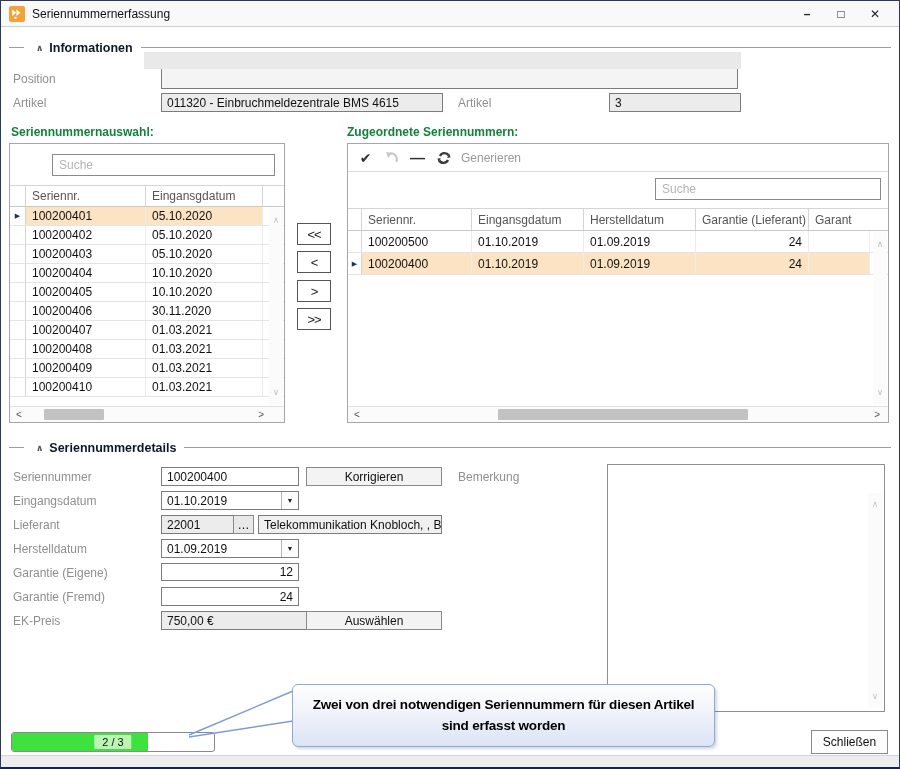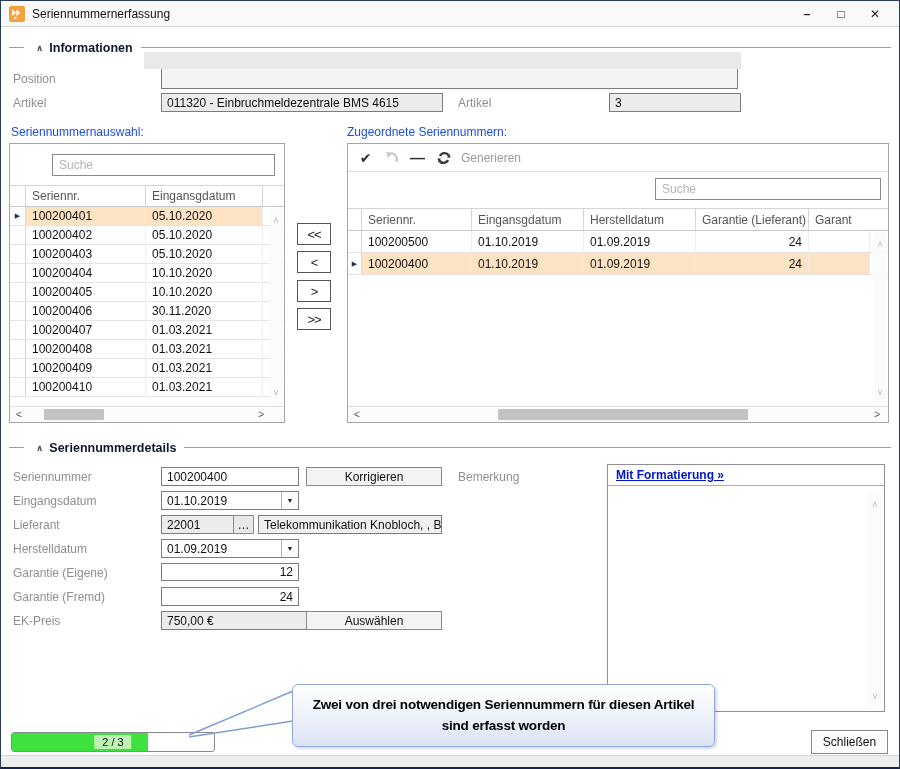--- a/index.html
+++ b/index.html
@@ -28,21 +28,21 @@
   .field.white{background:#fff;}
   .field.right{justify-content:flex-end;}
   .redact{position:absolute;background:#e9e9e9;}
   .btn{position:absolute;border:1px solid #8a8a8a;background:#f3f3f3;font-size:12px;color:#111;
     display:flex;align-items:center;justify-content:center;cursor:default;}
   .combo{position:absolute;border:1px solid #7c7c7c;background:#fff;font-size:12px;color:#111;
     display:flex;align-items:center;padding:0 20px 0 5px;}
   .dropbtn{position:absolute;right:0;top:0;bottom:0;width:17px;background:#fbfbfb;border-left:1px solid #b4b4b4;
     display:flex;align-items:center;justify-content:center;font-size:7px;color:#222;}
   
-  .panel-title{position:absolute;font-size:12px;font-weight:normal;color:#1d4ed8;}
+  .panel-title{position:absolute;font-size:12px;font-weight:bold;color:#15803d;}
   .panel{position:absolute;background:#fff;border:1px solid #a6a6a6;}
   .searchbox{position:absolute;border:1px solid #8a8a8a;background:#fff;font-size:12px;color:#111;padding:0 6px;}
   .searchbox::placeholder{color:#b3b3b3;}
   input.searchbox{outline:none;}
   .thead{position:absolute;display:flex;border-top:1px solid #d5d5d5;border-bottom:1px solid #c9c9c9;background:#fff;}
   .thcell{font-size:12px;color:#555;padding:0 6px;display:flex;align-items:center;border-right:1px solid #d5d5d5;
     overflow:hidden;white-space:nowrap;}
   .trows{position:absolute;}
   .trow{display:flex;border-bottom:1px solid #e4e4e4;background:#fff;}
   .tcell{font-size:12px;color:#111;padding:0 6px;display:flex;align-items:center;border-right:1px solid #ececec;
@@ -289,23 +289,20 @@
 
   <div class="lbl" style="left:12px;top:589px;">Garantie (Fremd)</div>
   <div class="field white right" style="left:160px;top:586px;width:138px;height:19px;">24</div>
 
   <div class="lbl" style="left:12px;top:613px;">EK-Preis</div>
   <div class="field" style="left:160px;top:610px;width:153px;height:19px;">750,00 €</div>
   <div class="btn" style="left:305px;top:610px;width:136px;height:19px;">Auswählen</div>
 
   <div class="lbl" style="left:457px;top:469px;">Bemerkung</div>
   <div class="memo" style="left:606px;top:463px;width:278px;height:248px;">
-    <div class="linkrow">
-      <a href="#">Mit Formatierung »</a>
-    </div>
     <div class="vscroll" style="right:2px;top:28px;height:214px;">
       <div class="arr" style="top:6px;">∧</div>
       <div class="arr" style="bottom:6px;">∨</div>
     </div>
   </div>
 
   <div class="pbar">
     <div class="pfill" style="width:136px;"></div>
     <div class="plabel">2 / 3</div>
   </div>

